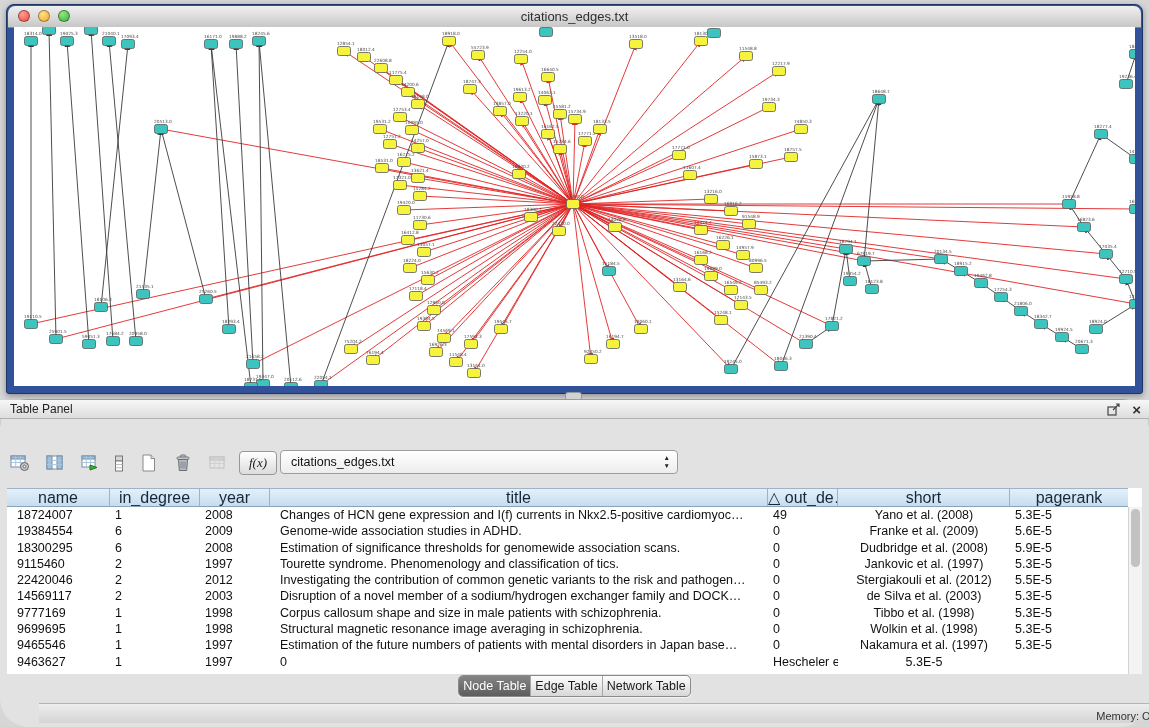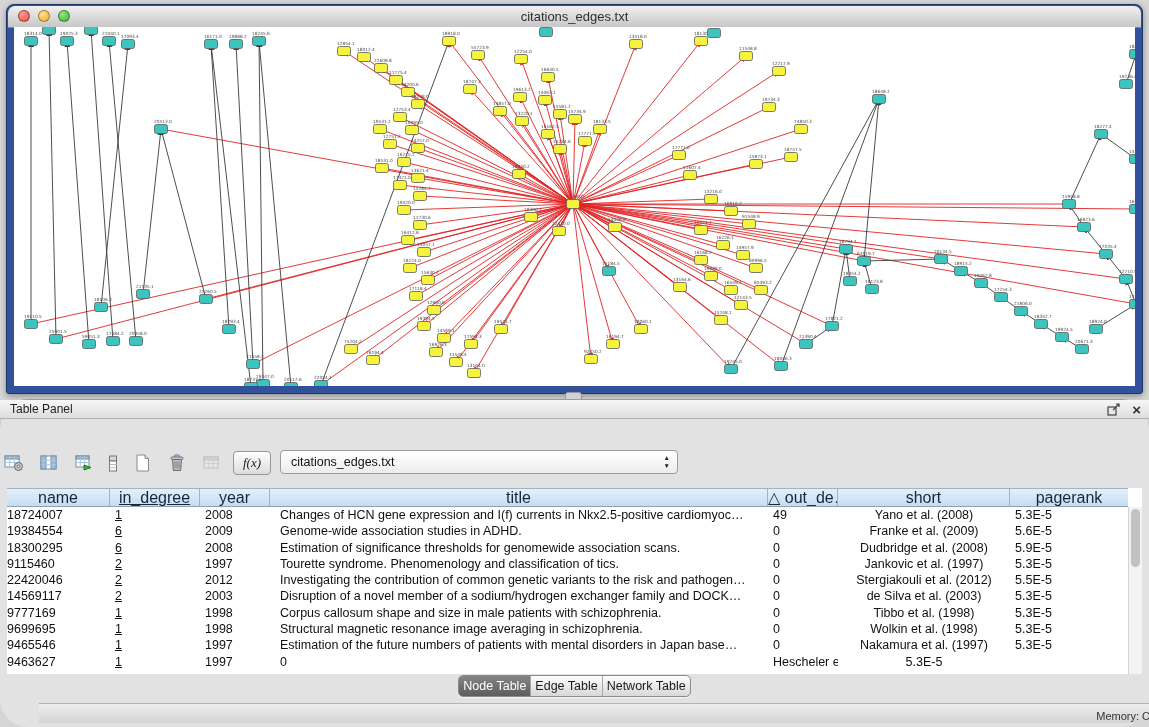--- a/index.html
+++ b/index.html
@@ -22,45 +22,45 @@
   .notch{position:absolute;left:565px;top:392px;width:17px;height:9px;background:#d2d2d2;
     border:1px solid #979797;border-radius:3px;box-sizing:border-box;}
 
   
   .table-panel{position:absolute;left:0;top:399px;width:1149px;height:328px;background:#e2e2e2;border-top:1px solid #9b9b9b;box-sizing:border-box;border-radius:28px;}
   .panel-header{position:absolute;top:0;left:0;right:0;height:18px;background:linear-gradient(#f7f7f7,#dddddd);border-bottom:1px solid #b2b2b2;}
   .panel-title{position:absolute;left:10px;top:2px;font-size:12px;color:#222;}
   .panel-actions{position:absolute;right:8px;top:1px;display:flex;gap:11px;align-items:center;height:16px;}
   .close-x{font-size:15px;font-weight:bold;color:#333;line-height:15px;cursor:default;}
 
-  .toolbar{position:absolute;top:48px;left:0;height:30px;display:flex;align-items:center;gap:7px;}
+  .toolbar{position:absolute;top:48px;left:6px;height:30px;display:flex;align-items:center;gap:7px;}
   .tool-btn{width:28px;height:26px;display:flex;align-items:center;justify-content:center;background:transparent;border:none;padding:0;}
   .fx-btn{width:38px;height:24px;border:1px solid #979797;border-radius:4px;background:linear-gradient(#ffffff,#dcdcdc);
     font-style:italic;font-size:13px;color:#222;font-family:"Liberation Serif",serif;}
   .combo{position:absolute;left:280px;top:50px;width:398px;height:24px;border:1px solid #9d9d9d;border-radius:4px;
     background:linear-gradient(#ffffff,#ededed);box-sizing:border-box;}
   .combo-text{line-height:22px;padding-left:10px;font-size:12.5px;color:#111;}
   .combo-arrows{position:absolute;right:7px;top:3px;font-size:6.5px;line-height:8px;color:#222;text-align:center;}
 
   .table-area{position:absolute;left:7px;top:88px;width:1135px;height:186px;background:#ffffff;}
   .thead{display:flex;height:19px;}
   .th{box-sizing:border-box;border-right:1px solid #9db4c8;border-top:1px solid #9db4c8;border-bottom:1px solid #8aa3b9;
     background:linear-gradient(#e3f0fa,#c6ddef);font-size:16px;text-align:center;line-height:17px;color:#16273a;
     overflow:hidden;white-space:nowrap;}
   .tbody{position:absolute;top:19px;left:0;right:14px;bottom:0;overflow:hidden;}
   .tr{display:flex;height:16.3px;}
   .td{box-sizing:border-box;font-size:12.5px;line-height:16px;color:#101010;white-space:nowrap;overflow:hidden;}
   .th:nth-child(1),.td:nth-child(1){width:103px;}
-  .th:nth-child(2),.td:nth-child(2){width:90px;text-decoration:underline;}
+  .th:nth-child(2),.td:nth-child(2){width:90px;}
   .th:nth-child(3),.td:nth-child(3){width:70px;}
   .th:nth-child(4),.td:nth-child(4){width:498px;}
   .th:nth-child(5),.td:nth-child(5){width:70px;}
   .th:nth-child(6),.td:nth-child(6){width:172px;}
   .th:nth-child(7),.td:nth-child(7){width:118px;border-right:none;}
-  .td:nth-child(1){}
+  .td:nth-child(1){padding-left:10px;}
   .td:nth-child(2),.td:nth-child(3),.td:nth-child(5),.td:nth-child(7){padding-left:5px;}
   .td:nth-child(4){padding-left:10px;}
   .td:nth-child(6){text-align:center;}
 
   .vscroll{position:absolute;right:0;top:19px;bottom:0;width:14px;background:#f3f3f3;border-left:1px solid #d2d2d2;box-sizing:border-box;}
   .vthumb{position:absolute;left:2px;top:2px;width:9px;height:58px;border-radius:5px;background:#c2c2c2;}
 
   .tabs{position:absolute;top:275px;left:0;width:100%;display:flex;justify-content:center;}
   .tab-group{display:flex;border:1px solid #8a8a8a;border-radius:5px;overflow:hidden;background:linear-gradient(#fdfdfd,#d8d8d8);box-shadow:0 1px 1px rgba(255,255,255,.7);}
   .tab{padding:0 4px;height:20px;line-height:20px;font-size:12.5px;color:#1c1c1c;border-left:1px solid #a5a5a5;}

